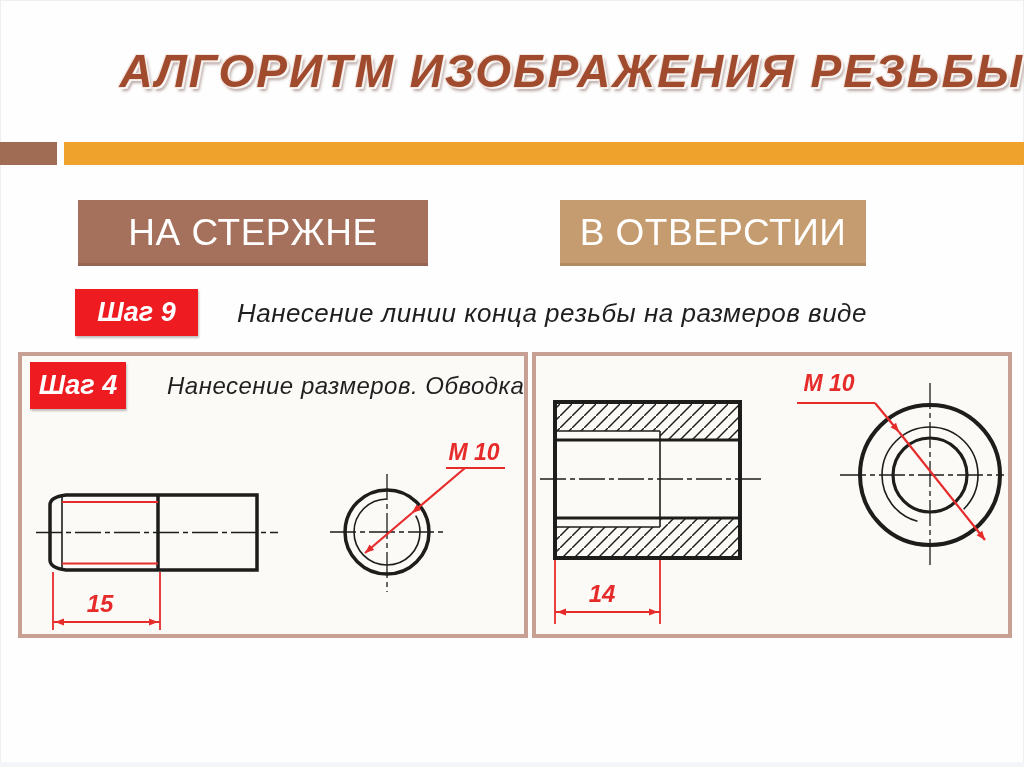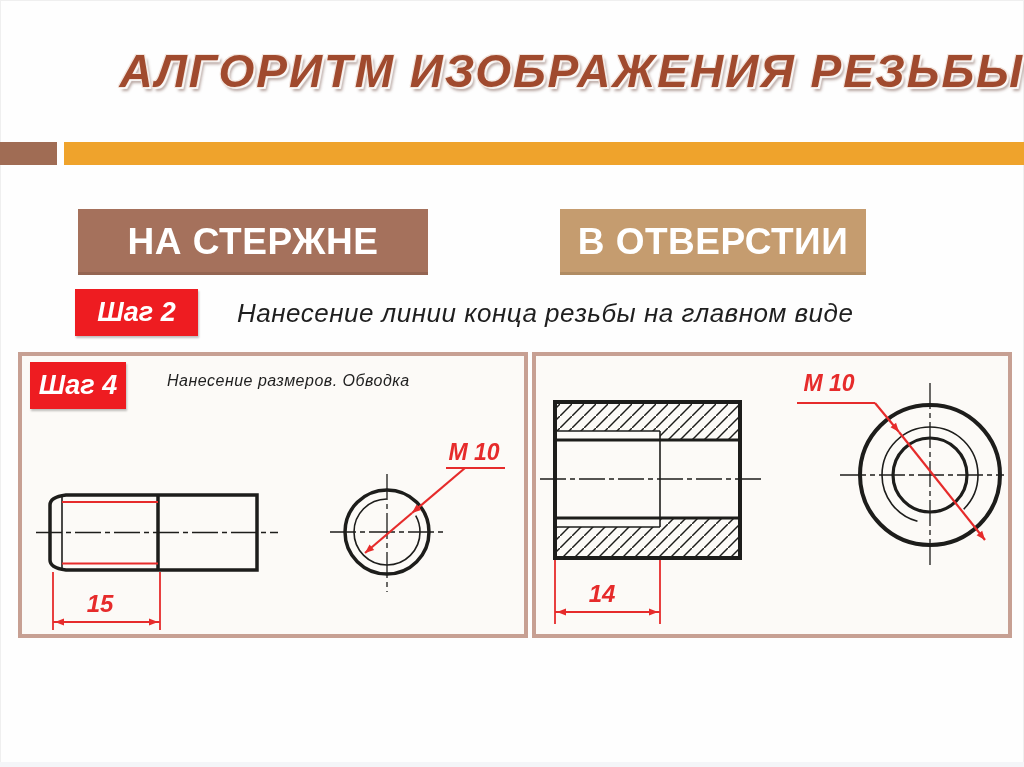--- a/index.html
+++ b/index.html
@@ -22,24 +22,23 @@
     white-space:nowrap;
   }
 
   
   .accent-square{position:absolute;left:0;top:142px;width:57px;height:23px;background:var(--square-brown,#a06c54);}
   .accent-bar{position:absolute;left:64px;top:142px;width:960px;height:23px;background:var(--bar-orange,#efa32c);}
 
   
   .btn{
     position:absolute;top:200px;height:66px;color:#fff;
-    font-size:37px;font-weight:bold;letter-spacing:.5px;
+    font-size:37px;font-weight:normal;letter-spacing:.5px;
     display:flex;align-items:center;justify-content:center;
     box-shadow:inset 0 -3px 0 rgba(0,0,0,.10);
-    margin-top:9px;
   }
   .btn-rod{left:78px;width:350px;background:var(--btn-rod,#a5715c);}
   .btn-hole{left:560px;width:306px;background:var(--btn-hole,#c59c6f);}
 
   
   .badge{
     background:var(--badge-red,#ee1c21);color:#fff;
     font-style:italic;font-weight:bold;font-size:27px;
     display:flex;align-items:center;justify-content:center;
     box-shadow:1px 2px 2px rgba(0,0,0,.25);
@@ -50,21 +49,21 @@
 
   
   .panel{
     position:absolute;top:352px;height:278px;
     border:4px solid var(--panel-border,#c7a093);
     background:var(--panel-bg,#fcfaf7);
   }
   .panel-left{left:18px;width:502px;}
   .panel-right{left:532px;width:472px;}
   .step4-badge{position:absolute;left:8px;top:6px;width:96px;height:47px;}
-  .step4-caption{position:absolute;left:145px;top:16px;font-size:16px;letter-spacing:.5px;}
+  .step4-caption{position:absolute;left:145px;top:16px;font-size:24px;letter-spacing:.5px;}
   .panel svg{position:absolute;left:0;top:0;width:100%;height:100%;}
 
   .footer-strip{position:absolute;left:0;bottom:0;width:1024px;height:5px;background:#f4f5f8;}
 
   svg text{font-family:"Liberation Sans","DejaVu Sans",sans-serif;font-style:italic;font-weight:bold;}
   .red-label{fill:var(--draw-red,#e62b2b);font-size:23px;}
   .dim-label{fill:var(--draw-red,#e62b2b);font-size:24px;}
 </style>
 </head>
 <body>
@@ -72,22 +71,22 @@
 <div class="slide">
 
   <h1 class="title">АЛГОРИТМ ИЗОБРАЖЕНИЯ РЕЗЬБЫ</h1>
 
   <div class="accent-square"></div>
   <div class="accent-bar"></div>
 
   <div class="btn btn-rod">НА СТЕРЖНЕ</div>
   <div class="btn btn-hole">В ОТВЕРСТИИ</div>
 
-  <div class="badge step2-badge">Шаг 2</div>
-  <div class="caption step2-caption">Нанесение линии конца резьбы на главном виде</div>
+  <div class="badge step2-badge">Шаг 9</div>
+  <div class="caption step2-caption">Нанесение линии конца резьбы на размеров виде</div>
 
   <div class="panel panel-left">
     <div class="badge step4-badge">Шаг 4</div>
     <div class="caption step4-caption">Нанесение размеров. Обводка</div>
 
     <svg viewBox="0 0 502 278">
       <defs>
         <marker id="ar1" viewBox="0 0 10 10" refX="10" refY="5" markerWidth="20" markerHeight="9" markerUnits="userSpaceOnUse" orient="auto">
           <path d="M0,1 L10,5 L0,9 Z" fill="#e62b2b"></path>
         </marker>

